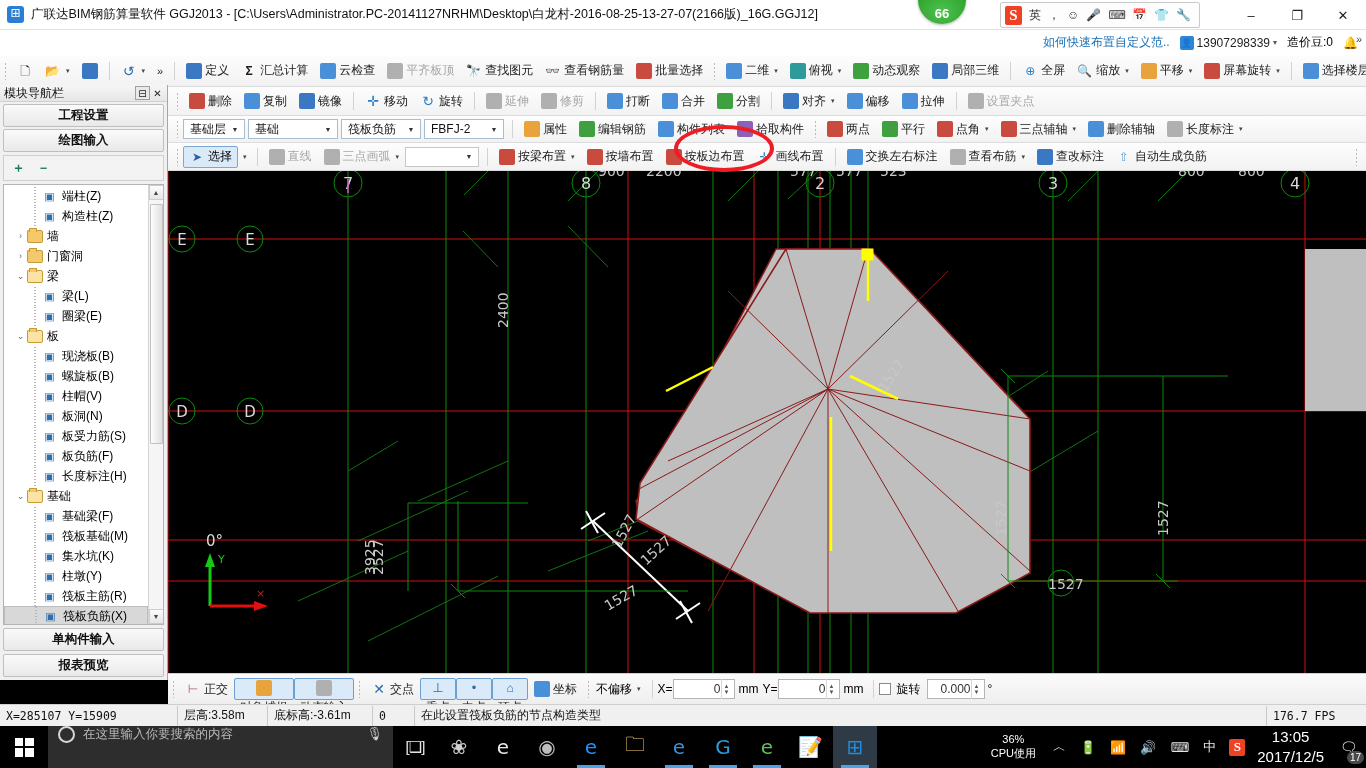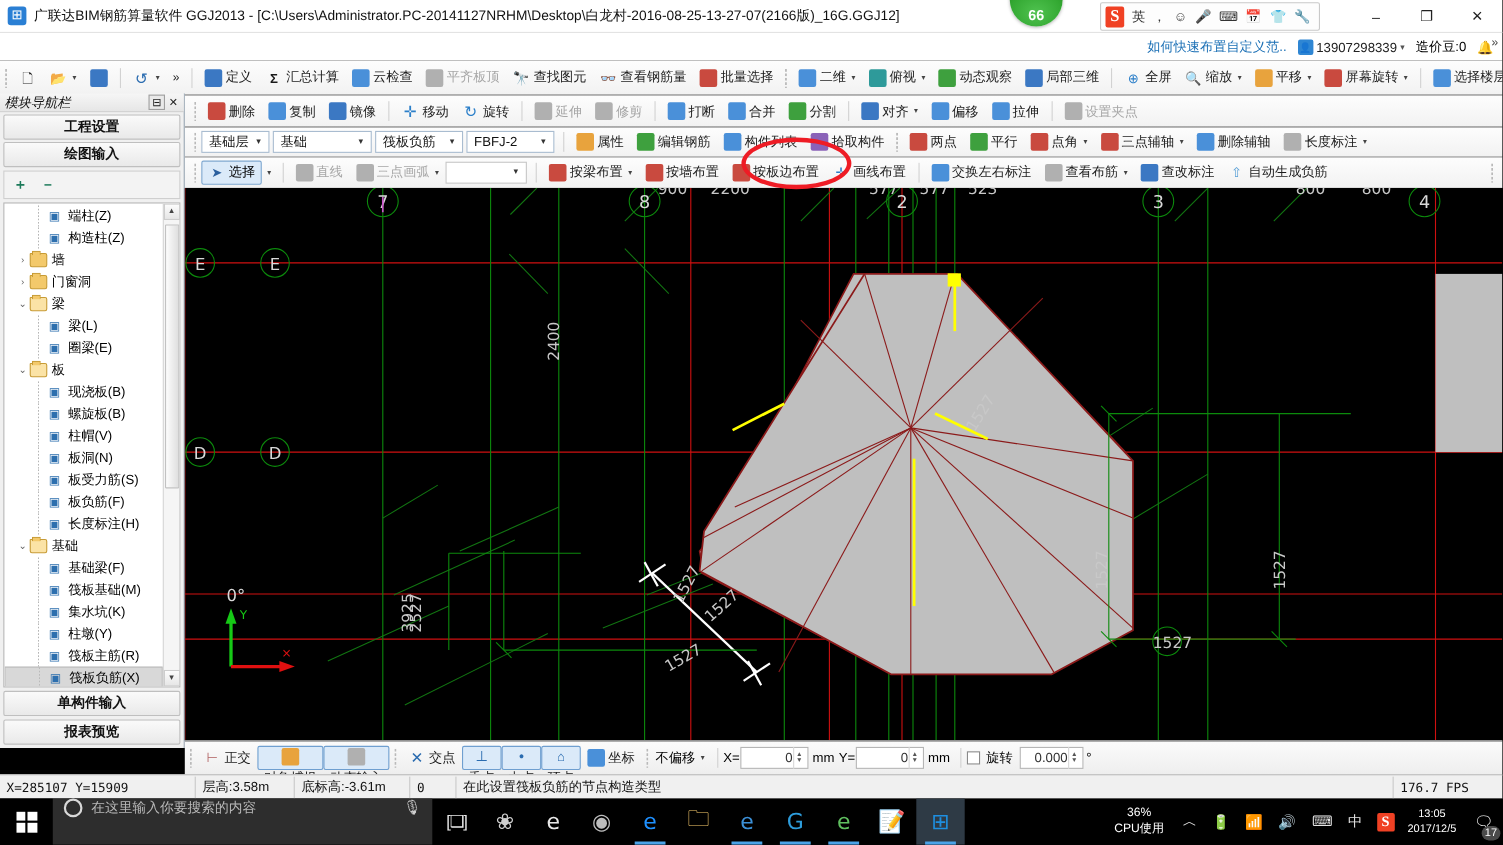--- a/index.html
+++ b/index.html
@@ -145,21 +145,21 @@
   .leftpanel {
     position: absolute; left: 0; top: 85px; width: 168px; height: 595px;
     background: #f0f0f0; border-right: 1px solid #9aa7b4;
     display: flex; flex-direction: column;
   }
   .lp-header {
     height: 17px; background: linear-gradient(#f6f6f6,#e6e6e6);
     display: flex; align-items: center; padding: 0 2px;
     font-size: 12px; color: #111; border-bottom: 1px solid #d0d0d0;
   }
-  .lp-header .t { flex: 1; padding-left: 2px; font-style: italic; }
+  .lp-header .t { flex: 1; padding-left: 2px; }
   .lp-pin, .lp-x {
     width: 15px; height: 14px; display:flex; align-items:center; justify-content:center;
     font-size: 10px; color: #222; border: 1px solid transparent;
   }
   .lp-pin { border-color:#9f9f9f; background:#e9e9e9; }
   .lp-btn {
     height: 23px; margin: 2px 3px 0 3px;
     background: linear-gradient(#fafafa,#e9e9e9);
     border: 1px solid #bfbfbf; border-radius: 2px;
     display: flex; align-items: center; justify-content: center;
@@ -315,21 +315,21 @@
   .cpu {
     display:flex; flex-direction:column; align-items:center; justify-content:center;
     font-size: 11px; color: #fff; padding: 0 10px; line-height: 1.25;
   }
   .trayico {
     padding: 0 7px; font-size: 13px; color: #e6e6e6; height: 42px;
     display: flex; align-items: center;
   }
   .clock {
     display:flex; flex-direction:column; align-items:center; justify-content:center;
-    font-size: 10px; color: #fff; padding: 0 8px 0 6px; line-height: 1.35;
+    font-size: 15px; color: #fff; padding: 0 8px 0 6px; line-height: 1.35;
   }
   .notif {
     width: 34px; height: 42px; display:flex; align-items:center; justify-content:center;
     position: relative; color: #fff; font-size: 14px;
   }
   .notif .badge {
     position:absolute; right:2px; bottom:4px; background:#4a4a4a; color:#fff;
     font-size:10px; border-radius:9px; padding:0 3px; line-height:13px;
   }
   .sogou-tray {

